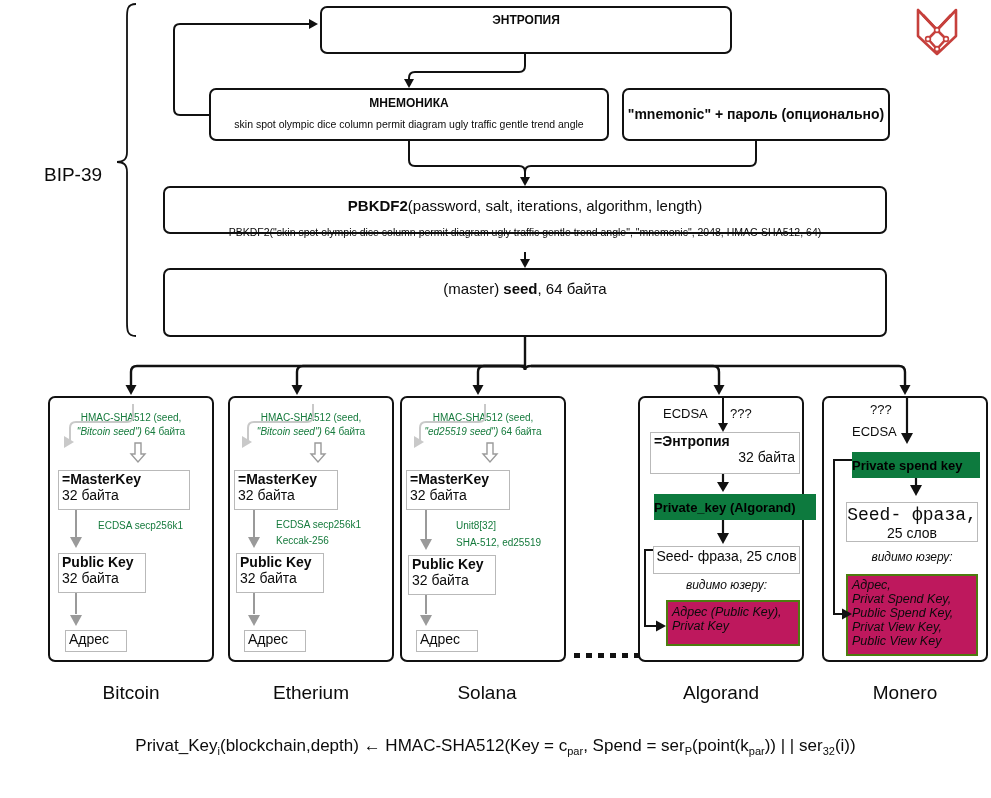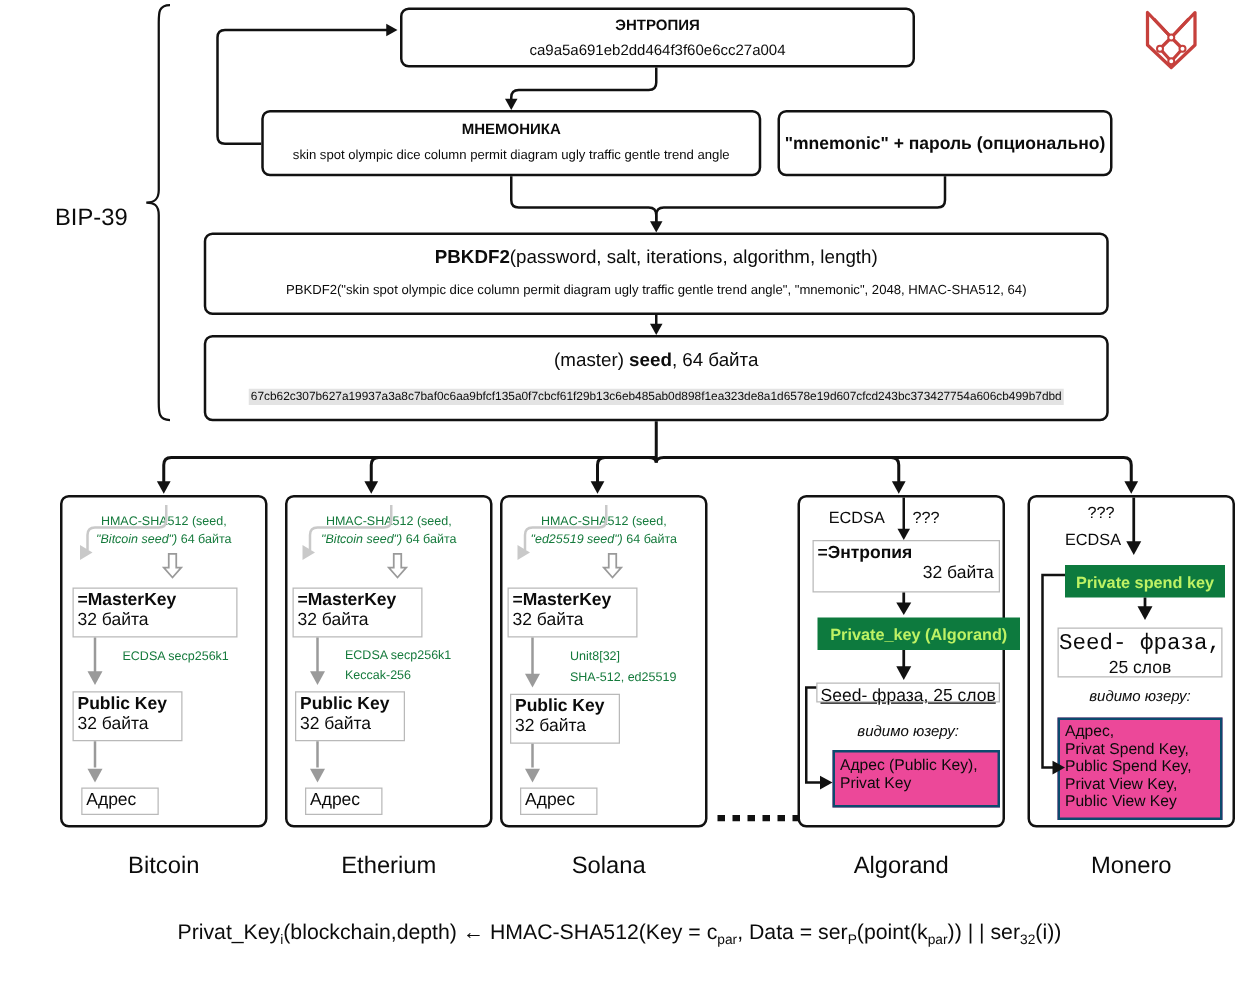--- a/index.html
+++ b/index.html
@@ -2,23 +2,23 @@
 <html><head>
 <meta charset="utf-8">
 <style>
   html,body{margin:0;padding:0;background:#ffffff;}
   body{width:991px;height:798px;position:relative;overflow:hidden;
        font-family:"Liberation Sans","DejaVu Sans",sans-serif;color:#0b0b0b;}
   .abs{position:absolute;box-sizing:border-box;}
   
   .box{border:2px solid #111;border-radius:7px;background:#fff;}
   .thinbox{border:1px solid #b9b9b9;background:#fff;}
-  .greenbox{background:#0d7a3e;color:#bef264;font-weight:bold;display:flex;
-            align-items:center;justify-content:center;text-align:center;}
-  .bluebox{border:2px solid #0c4a6e;background:#ec4899;}
+  .greenbox{background:#0d7a3e;color:#000000;font-weight:bold;display:flex;
+            align-items:center;justify-content:flex-start;text-align:center;}
+  .bluebox{border:2px solid #4d7c0f;background:#be185d;font-style:italic;}
   .shade{background:#e3e3e3;}
   .ttl{text-align:center;font-weight:bold;}
   .ctr{text-align:center;}
   .bold{font-weight:bold;}
   .grn{color:#157a3c;}
   .ital{font-style:italic;}
   svg{position:absolute;overflow:visible;}
   .dots span{display:inline-block;width:6px;height:5px;background:#111;margin-right:6px;}
 </style>
 </head>
@@ -42,21 +42,20 @@
 
 <div class="abs" style="left:44px;top:164px;font-size:19px;">BIP-39</div>
 <div class="abs" style="left:115px;top:2px;width:22px;height:336px;">
   <svg width="22" height="336" viewBox="0 0 22 336">
     <path d="M21 2 C12 2 12 8 12 16 L12 150 C12 158 8 160 2 160 C8 160 12 162 12 170 L12 320 C12 328 12 334 21 334" fill="none" stroke="#111" stroke-width="1.8"></path>
   </svg>
 </div>
 
 <div class="abs box" style="left:320px;top:6px;width:412px;height:48px;">
   <div class="ttl" style="font-size:12px;margin-top:5px;">ЭНТРОПИЯ</div>
-  <div class="ctr" style="font-size:12px;margin-top:6px;">ca9a5a691eb2dd464f3f60e6cc27a004</div>
 </div>
 
 <div class="abs box" style="left:209px;top:88px;width:400px;height:53px;">
   <div class="ttl" style="font-size:12px;margin-top:6px;">МНЕМОНИКА</div>
   <div class="ctr" style="font-size:10.5px;margin-top:8px;">skin spot olympic dice column permit diagram ugly traffic gentle trend angle</div>
 </div>
 
 <div class="abs box" style="left:622px;top:88px;width:268px;height:53px;">
   <div class="ctr bold" style="font-size:14px;margin-top:16px;">"mnemonic" + пароль (опционально)</div>
 </div>
@@ -82,33 +81,30 @@
   <path d="M478 390 L478 372 Q478 366 484 366 L525 366" fill="none" stroke="#111" stroke-width="2.4"></path>
   <path d="M719 390 L719 372 Q719 366 713 366 L531 366 Q525 366 525 370" fill="none" stroke="#111" stroke-width="2.4"></path>
   <path d="M905 390 L905 372 Q905 366 899 366 L531 366" fill="none" stroke="#111" stroke-width="2.4"></path>
   <path d="M131 395 l-5.5 -10 l11 0 Z" fill="#111"></path>
   <path d="M297 395 l-5.5 -10 l11 0 Z" fill="#111"></path>
   <path d="M478 395 l-5.5 -10 l11 0 Z" fill="#111"></path>
   <path d="M719 395 l-5.5 -10 l11 0 Z" fill="#111"></path>
   <path d="M905 395 l-5.5 -10 l11 0 Z" fill="#111"></path>
 </svg>
 
-<div class="abs box" style="left:163px;top:186px;width:724px;height:66px;">
+<div class="abs box" style="left:163px;top:186px;width:724px;height:48px;">
   <div class="ctr" style="font-size:15px;margin-top:9px;">
     <span class="bold">PBKDF2</span><span>(password, salt, iterations, algorithm, length)</span>
   </div>
   <div class="ctr" style="font-size:10.5px;margin-top:12px;">PBKDF2("skin spot olympic dice column permit diagram ugly traffic gentle trend angle", "mnemonic", 2048, HMAC-SHA512, 64)</div>
 </div>
 
 <div class="abs box" style="left:163px;top:268px;width:724px;height:69px;">
   <div class="ctr" style="font-size:15px;margin-top:10px;">
     <span>(master) </span><span class="bold">seed</span><span>,  64 байта</span>
-  </div>
-  <div class="ctr" style="margin-top:10px;">
-    <span class="shade" style="font-size:9.5px;padding:1px 2px;">67cb62c307b627a19937a3a8c7baf0c6aa9bfcf135a0f7cbcf61f29b13c6eb485ab0d898f1ea323de8a1d6578e19d607cfcd243bc373427754a606cb499b7dbd</span>
   </div>
 </div>
 
 <div class="abs box" style="left:48px;top:396px;width:166px;height:266px;">
   <div class="ctr grn" style="font-size:10px;margin-top:13px;line-height:14px;">
     <span>HMAC-SHA512 (seed,</span><br>
     <span class="ital">"Bitcoin seed")</span><span> 64 байта</span>
   </div>
   <div style="text-align:center;margin-top:4px;">
     <svg width="14" height="20">
@@ -213,21 +209,21 @@
 <div class="abs box" style="left:638px;top:396px;width:166px;height:266px;">
   <div class="abs" style="left:23px;top:8px;font-size:13px;">ECDSA</div>
   <div class="abs" style="left:90px;top:8px;font-size:13px;">???</div>
   <div class="thinbox abs" style="left:10px;top:34px;width:150px;height:42px;">
     <div class="bold" style="font-size:14px;margin-left:3px;">=Энтропия</div>
     <div style="font-size:14px;text-align:right;margin-right:4px;">32 байта</div>
   </div>
   <div class="greenbox abs" style="left:14px;top:96px;width:162px;height:26px;font-size:13px;">
     <span>Private_key (Algorand)</span>
   </div>
-  <div class="thinbox abs" style="left:13px;top:148px;width:147px;height:16px;text-decoration:underline;">
+  <div class="thinbox abs" style="left:13px;top:148px;width:147px;height:28px;">
     <div class="ctr" style="font-size:14px;margin-top:1px;">Seed- фраза, 25 слов</div>
   </div>
   <div class="abs ital ctr" style="left:13px;top:180px;width:147px;font-size:12px;">видимо юзеру:</div>
   <div class="bluebox abs" style="left:26px;top:202px;width:134px;height:46px;">
     <div style="font-size:12.5px;margin:3px 0 0 4px;">Адрес (Public Key),</div>
     <div style="font-size:12.5px;margin-left:4px;">Privat Key</div>
   </div>
   <svg style="left:0;top:0;width:166px;height:266px;">
     <path d="M83 0 L83 28" fill="none" stroke="#111" stroke-width="2"></path>
     <path d="M83 34 l-5 -9 l10 0 Z" fill="#111"></path>
@@ -264,14 +260,14 @@
     <path d="M83 46 l-6 -11 l12 0 Z" fill="#111"></path>
     <path d="M92 80 L92 88" fill="none" stroke="#111" stroke-width="2.2"></path>
     <path d="M92 98 l-6 -11 l12 0 Z" fill="#111"></path>
     <path d="M28 62 L10 62 L10 216 L20 216" fill="none" stroke="#111" stroke-width="2"></path>
     <path d="M28 216 l-10 -5.5 l0 11 Z" fill="#111"></path>
   </svg>
 </div>
 <div class="abs ctr" style="left:822px;top:682px;width:166px;font-size:19px;">Monero</div>
 
 <div class="abs ctr" style="left:0;top:736px;width:991px;font-size:17px;">
-  <span>Privat_Key</span><sub style="font-size:11px;">i</sub><span>(blockchain,depth) ←  HMAC-SHA512(Key = c</span><sub style="font-size:11px;">par</sub><span>, Data = ser</span><sub style="font-size:11px;">P</sub><span>(point(k</span><sub style="font-size:11px;">par</sub><span>)) | | ser</span><sub style="font-size:11px;">32</sub><span>(i))</span>
+  <span>Privat_Key</span><sub style="font-size:11px;">i</sub><span>(blockchain,depth) ←  HMAC-SHA512(Key = c</span><sub style="font-size:11px;">par</sub><span>, Spend = ser</span><sub style="font-size:11px;">P</sub><span>(point(k</span><sub style="font-size:11px;">par</sub><span>)) | | ser</span><sub style="font-size:11px;">32</sub><span>(i))</span>
 </div>
 
 </body></html>

